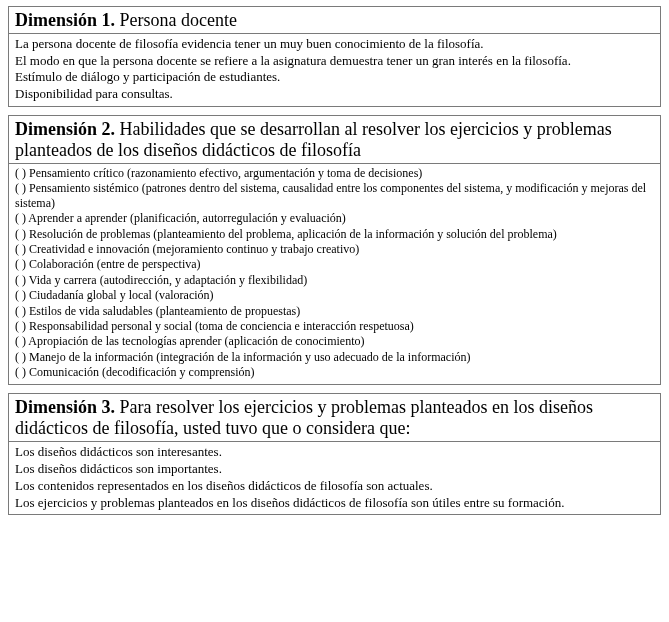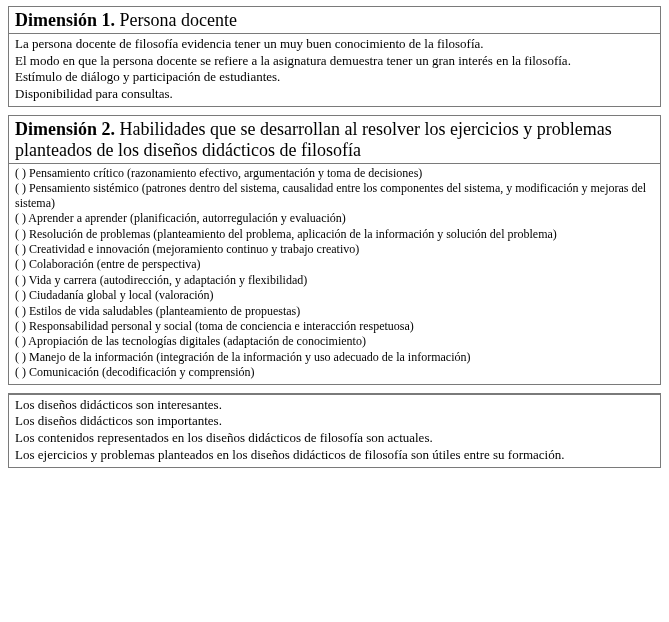--- a/index.html
+++ b/index.html
@@ -83,27 +83,30 @@
       <div class="opt">( ) Pensamiento crítico (razonamiento efectivo, argumentación y toma de decisiones)</div>
       <div class="opt">( ) Pensamiento sistémico (patrones dentro del sistema, causalidad entre los componentes del sistema, y modificación y mejoras del sistema)</div>
       <div class="opt">( ) Aprender a aprender (planificación, autorregulación y evaluación)</div>
       <div class="opt">( ) Resolución de problemas (planteamiento del problema, aplicación de la información y solución del problema)</div>
       <div class="opt">( ) Creatividad e innovación (mejoramiento continuo y trabajo creativo)</div>
       <div class="opt">( ) Colaboración (entre de perspectiva)</div>
       <div class="opt">( ) Vida y carrera (autodirección, y adaptación y flexibilidad)</div>
       <div class="opt">( ) Ciudadanía global y local (valoración)</div>
       <div class="opt">( ) Estilos de vida saludables (planteamiento de propuestas)</div>
       <div class="opt">( ) Responsabilidad personal y social (toma de conciencia e interacción respetuosa)</div>
-      <div class="opt">( ) Apropiación de las tecnologías digitales (adaptación de conocimiento)</div>
+      <div class="opt">( ) Apropiación de las tecnologías aprender (aplicación de conocimiento)</div>
       <div class="opt">( ) Manejo de la información (integración de la información y uso adecuado de la información)</div>
       <div class="opt">( ) Comunicación (decodificación y comprensión)</div>
     </div>
   </div>
 
   <div class="section sec3">
+    <div class="sec-header">
+      <span class="dim-label">Dimensión 3.</span><span> Para resolver los ejercicios y problemas planteados en los diseños didácticos de filosofía, usted tuvo que o considera que:</span>
+    </div>
     <div class="divider"></div>
     <div class="sec-body">
       <div class="line">Los diseños didácticos son interesantes.</div>
       <div class="line">Los diseños didácticos son importantes.</div>
       <div class="line">Los contenidos representados en los diseños didácticos de filosofía son actuales.</div>
       <div class="line">Los ejercicios y problemas planteados en los diseños didácticos de filosofía son útiles entre su formación.</div>
     </div>
   </div>
 
 </div>

